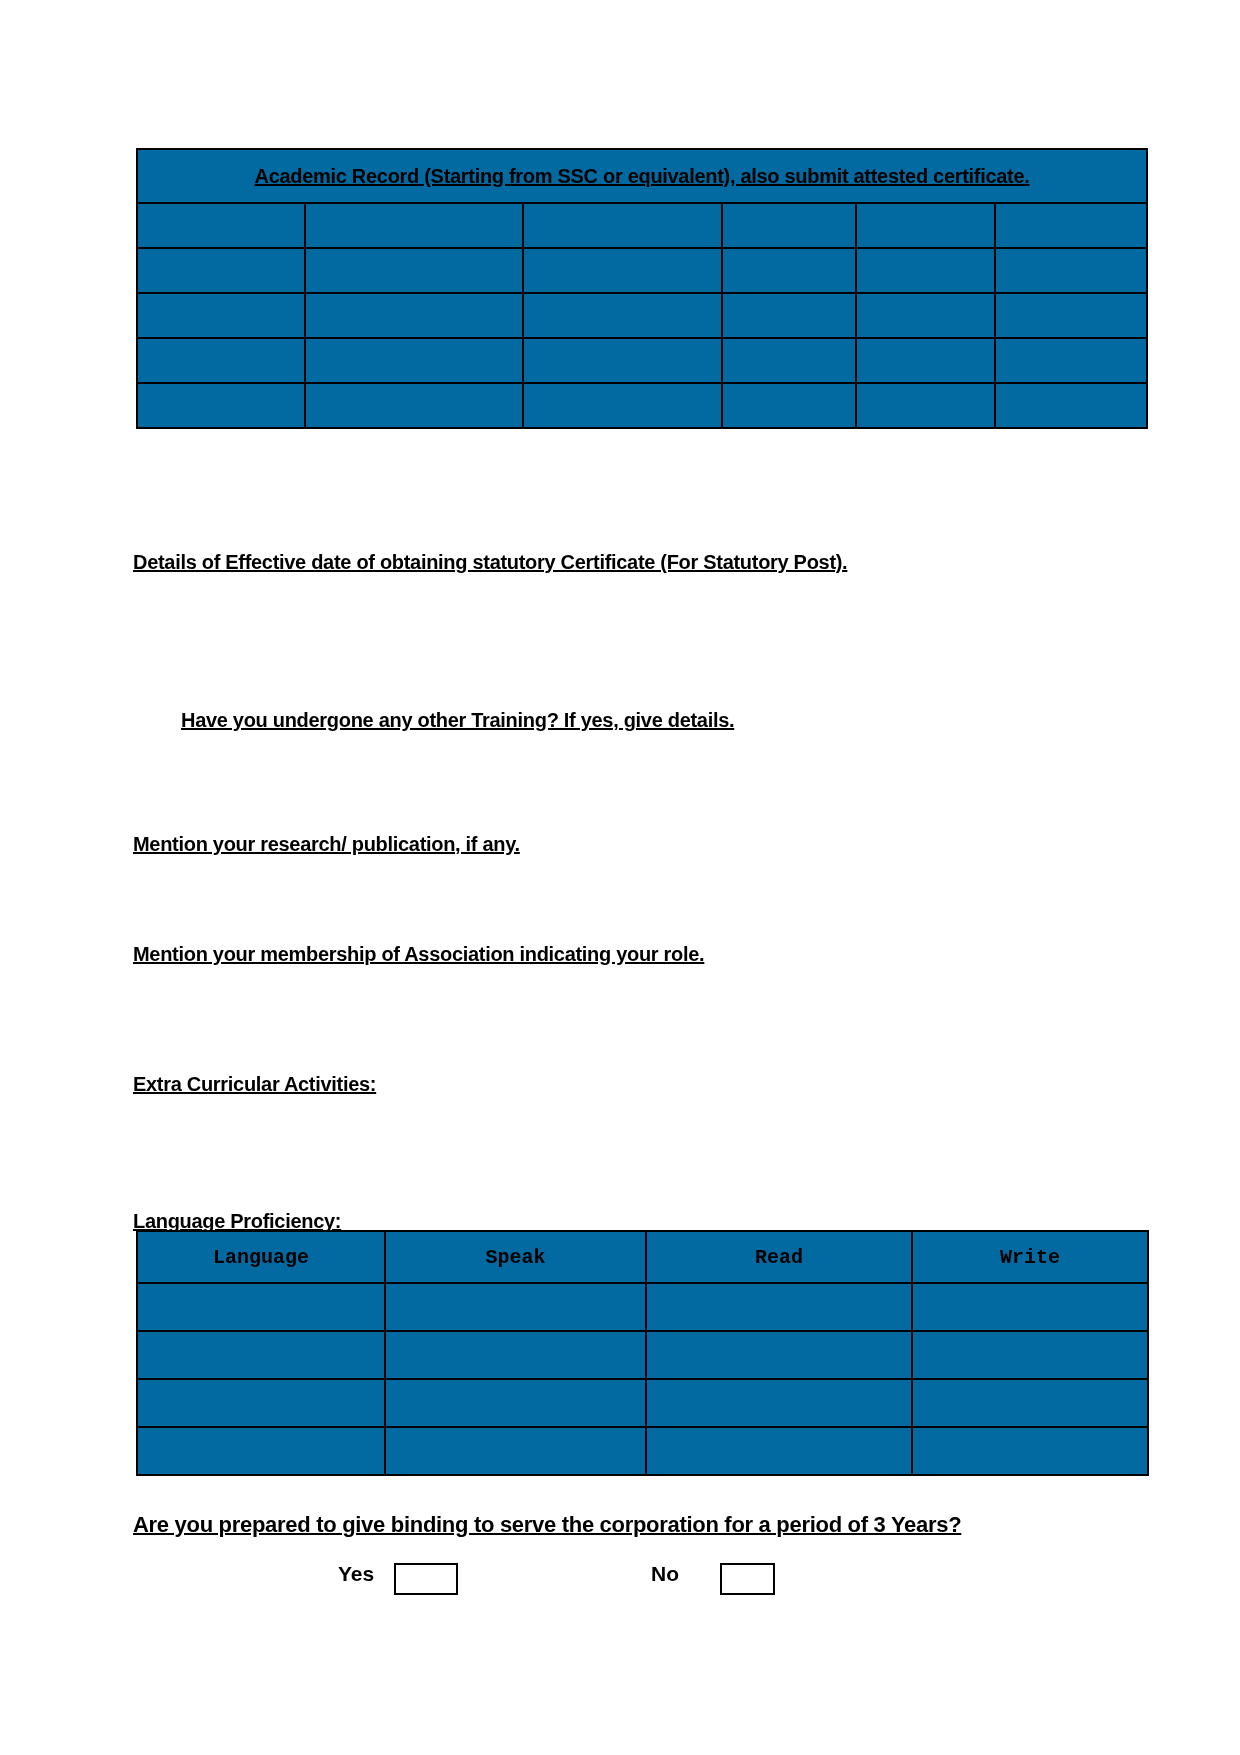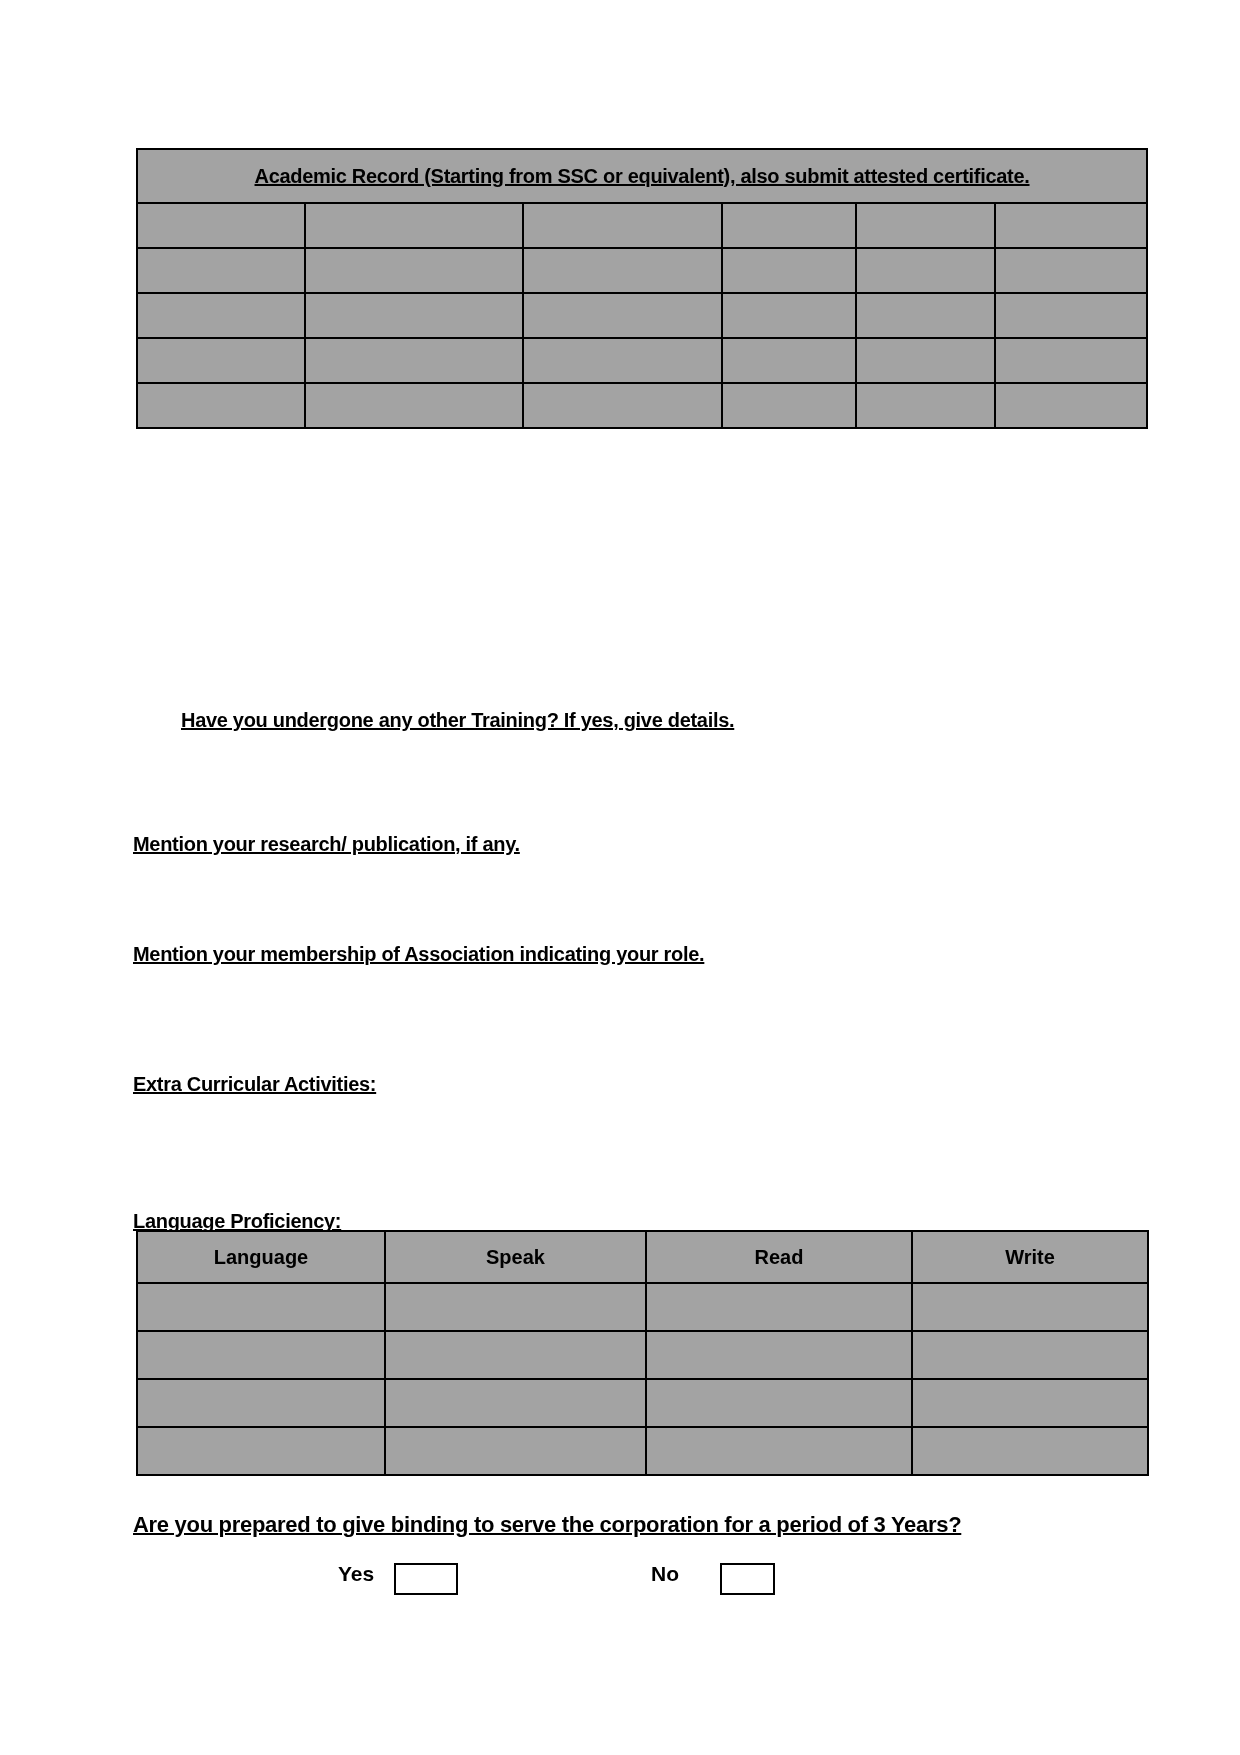--- a/index.html
+++ b/index.html
@@ -12,21 +12,21 @@
     color: #000000;
     font-family: "Liberation Sans", sans-serif;
     font-weight: bold;
     overflow: hidden;
   }
   
   table.form-table {
     position: absolute;
     border-collapse: collapse;
     table-layout: fixed;
-    background: #a3a3a3;
+    background: #0369a1;
   }
   table.form-table th,
   table.form-table td {
     border: 2px solid #000000;
     font-size: 20px;
     font-weight: bold;
     text-align: center;
     vertical-align: middle;
     padding: 0 4px;
     overflow: hidden;
@@ -38,21 +38,21 @@
   }
   #academic-table .title-cell span {
     text-decoration: underline;
     text-decoration-thickness: 2px;
     letter-spacing: -0.3px;
   }
   #academic-table thead th.col-h { height: 66px; white-space: pre-line; line-height: 1.25; }
   #academic-table tbody td { height: 45px; }
 
   #language-table { left: 136px; top: 1230px; width: 1011px; }
-  #language-table thead th { height: 52px; }
+  #language-table thead th { height: 52px; font-family: Liberation Mono, monospace; }
   #language-table tbody td { height: 48px; }
 
   
   .heading {
     position: absolute;
     left: 133px;
     font-size: 20px;
     font-weight: bold;
     letter-spacing: -0.3px;
     text-decoration: underline;
@@ -144,20 +144,21 @@
         <td></td>
           <td></td>
           <td></td>
           <td></td>
           <td></td>
           <td></td>
       </tr>
     </tbody>
   </table>
 
+  <div class="heading" id="h-statutory">Details of Effective date of obtaining statutory Certificate (For Statutory Post).</div>
   <div class="heading" id="h-training">Have you undergone any other Training? If yes, give details.</div>
   <div class="heading" id="h-research">Mention your research/ publication, if any.</div>
   <div class="heading" id="h-membership">Mention your membership of Association indicating your role.</div>
   <div class="heading" id="h-extra">Extra Curricular Activities:</div>
   <div class="heading" id="h-language">Language Proficiency:</div>
 
   <table class="form-table" id="language-table">
     <colgroup>
       <col style="width:248px">
         <col style="width:261px">

